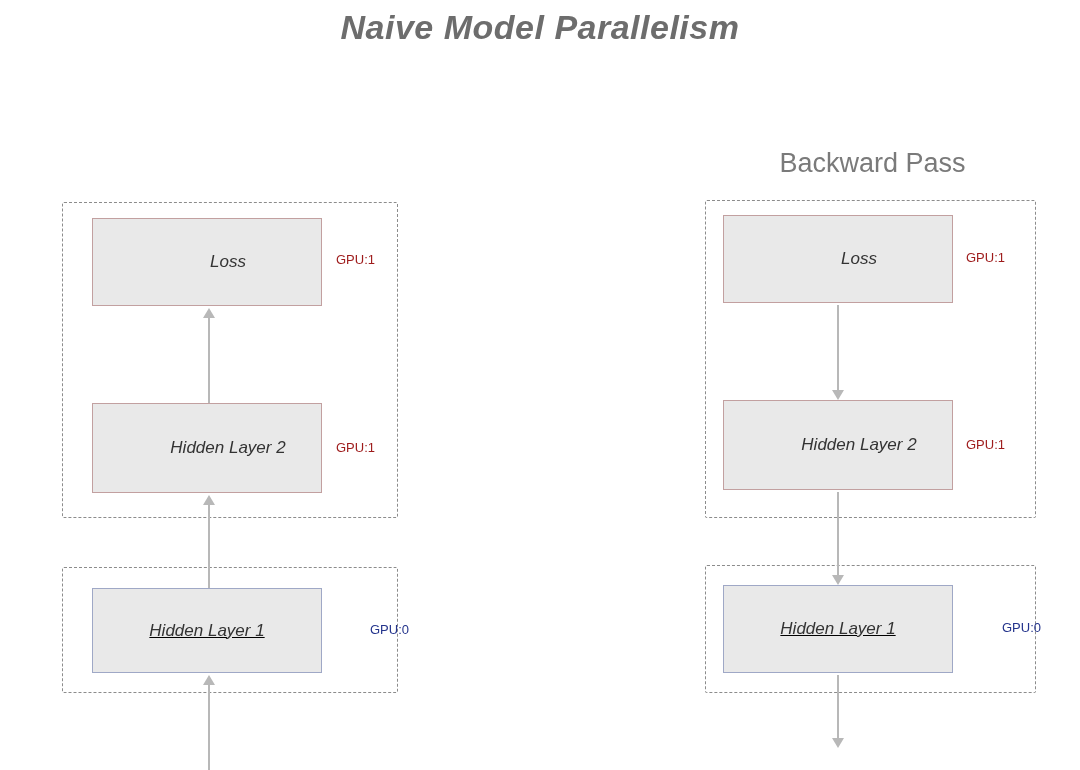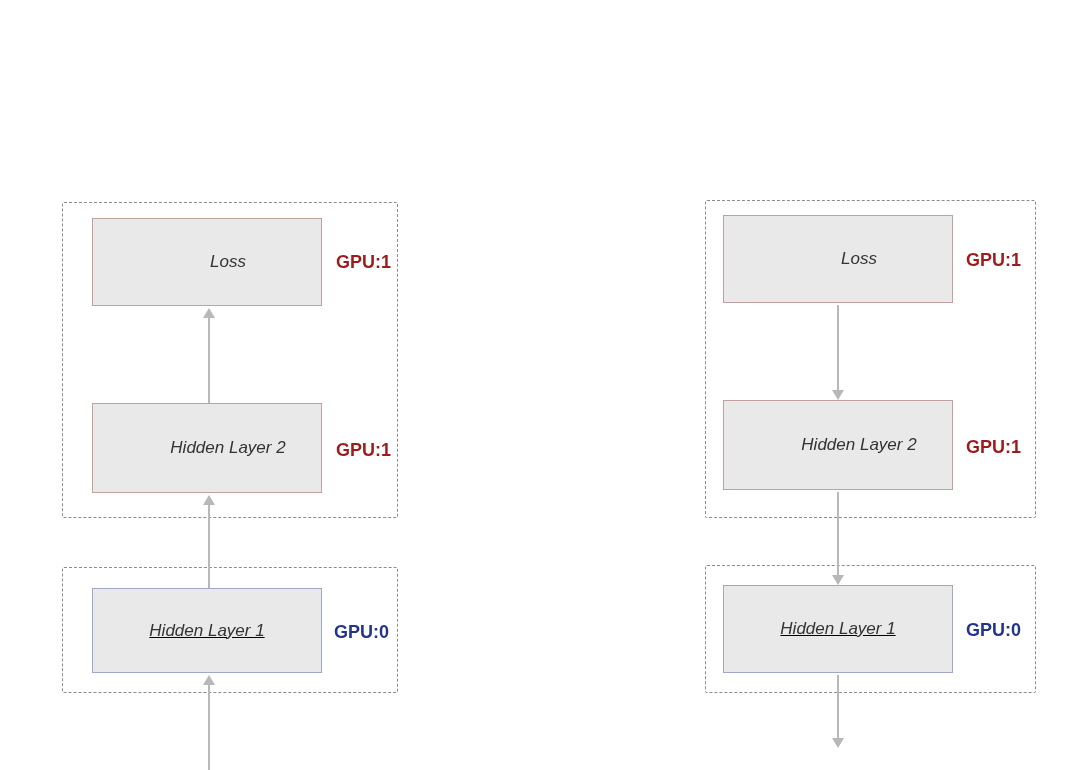--- a/index.html
+++ b/index.html
@@ -62,26 +62,26 @@
   .nn-box.border-gpu0 { border-color: var(--box_border_gpu0, #9fa8c6); text-decoration: underline; }
 
   .nn-box .box-label {
     font-style: italic;
     font-size: 17px;
     color: var(--box_label_text, #333333);
   }
 
   .gpu-label {
     position: absolute;
-    font-size: 18px;
-    font-weight: bold;
+    font-size: 13px;
+    font-weight: normal;
     white-space: nowrap;
   }
   .gpu-label.gpu-red  { color: var(--gpu1_text, #9e1b1b); }
-  .gpu-label.gpu-blue { color: var(--gpu0_text, #24348c); }
+  .gpu-label.gpu-blue { color: var(--gpu0_text, #24348c); margin-left: 36px; }
 
   .arrow { position: absolute; width: 12px; }
   .arrow .shaft {
     position: absolute;
     left: 5px;
     width: 2px;
     background: var(--arrow, #b8b8b8);
   }
   .arrow.up .shaft { top: 9px; bottom: 0; }
   .arrow.up .head {
@@ -100,20 +100,21 @@
     border-left: 6px solid transparent;
     border-right: 6px solid transparent;
     border-top: 10px solid var(--arrow, #b8b8b8);
   }
 </style>
 </head>
 <body>
 
 <div class="canvas">
 
+  <div class="diagram-title">Naive Model Parallelism</div>
 
   <div class="panel forward">
 
     <div class="group" style="left:0; top:62px; width:336px; height:316px;"></div>
 
     <div class="nn-box border-gpu1" style="left:30px; top:78px; height:88px;">
       <span class="box-label">Loss</span>
     </div>
     <div class="gpu-label gpu-red" style="left:274px; top:112px;">GPU:1</div>
 
@@ -137,20 +138,21 @@
       <div class="head"></div>
       <div class="shaft"></div>
     </div>
     <div class="arrow up" style="left:141px; top:535px; height:95px;">
       <div class="head"></div>
       <div class="shaft"></div>
     </div>
   </div>
 
   <div class="panel backward">
+    <div class="panel-heading">Backward Pass</div>
 
     <div class="group" style="left:0; top:60px; width:331px; height:318px;"></div>
 
     <div class="nn-box border-gpu1" style="left:18px; top:75px; height:88px;">
       <span class="box-label">Loss</span>
     </div>
     <div class="gpu-label gpu-red" style="left:261px; top:110px;">GPU:1</div>
 
     <div class="nn-box border-gpu1" style="left:18px; top:260px; height:90px;">
       <span class="box-label">Hidden Layer 2</span>

